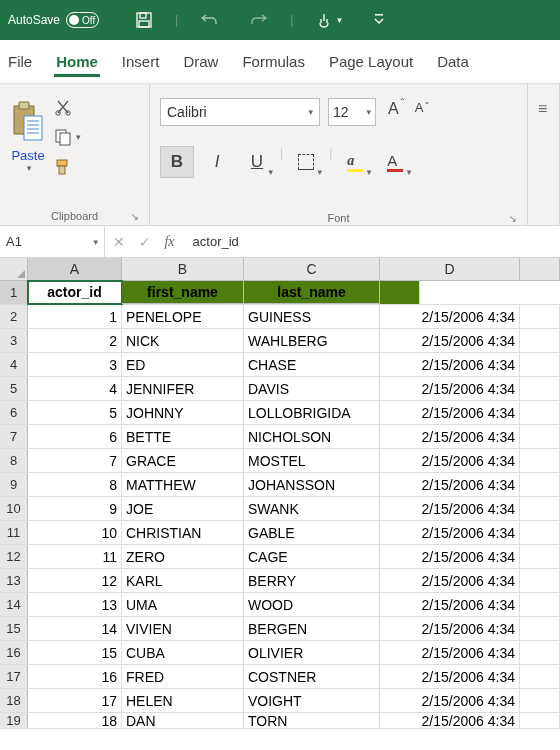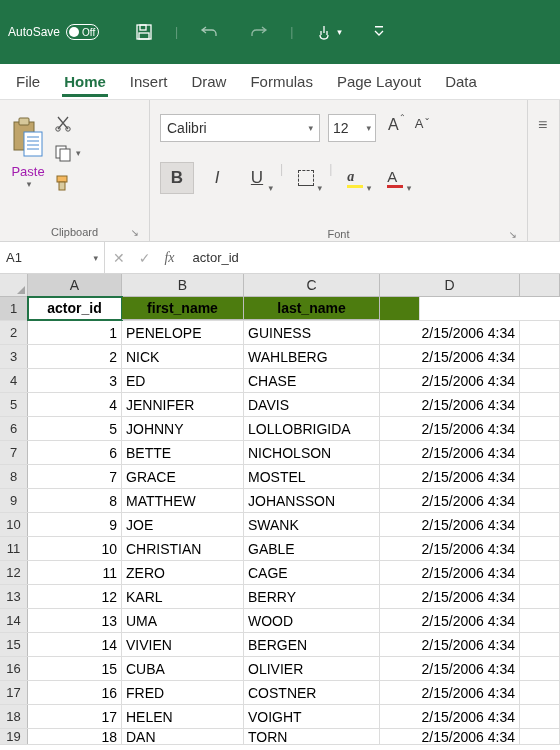--- a/index.html
+++ b/index.html
@@ -1,43 +1,43 @@
 <!DOCTYPE html>
 <html><head>
 <meta charset="utf-8">
 <style>
   * { box-sizing: border-box; margin: 0; padding: 0; }
   body { font-family: 'Segoe UI', Arial, sans-serif; font-size: 12px; background: #fff; width: 560px; height: 750px; overflow: hidden; color: #333; }
   
   
-  .titlebar { background: #217346; height: 64px; display: flex; align-items: center; padding: 0 8px; color: #fff; }
+  .titlebar { background: #217346; height: 40px; display: flex; align-items: center; padding: 0 8px; color: #fff; }
   .autosave { display: flex; align-items: center; font-size: 12px; margin-right: 20px; gap: 6px; }
   .toggle { width: 33px; height: 16px; border: 1px solid #fff; border-radius: 8px; display: flex; align-items: center; padding: 0 2px; gap: 3px; font-size: 10px; }
   .toggle-knob { width: 10px; height: 10px; border-radius: 50%; background: #fff; }
   .tb-icon { margin: 0 16px; display: flex; align-items: center; }
   .tb-sep { color: rgba(255,255,255,0.3); margin: 0 6px; }
   svg { display: block; }
   
   
-  .tabs { background: #fff; height: 36px; display: flex; align-items: center; padding: 0 16px; gap: 24px; border-bottom: 1px solid #e0e0e0; }
+  .tabs { background: #fff; height: 44px; display: flex; align-items: center; padding: 0 8px; gap: 24px; border-bottom: 1px solid #e0e0e0; }
   .tab { font-size: 15px; color: #444; cursor: pointer; position: relative; padding: 6px 0; }
   .tab.active { color: #217346; font-weight: 600; }
   .tab.active::after { content:''; position: absolute; left: -2px; right: -2px; bottom: -1px; height: 3px; background: #217346; }
   
   
   .ribbon { background: #f3f2f1; display: flex; border-bottom: 1px solid #d6d6d6; height: 142px; }
   .group { padding: 6px 10px 2px 10px; border-right: 1px solid #d6d6d6; display: flex; flex-direction: column; }
   .group-body { flex: 1; display: flex; align-items: flex-start; gap: 8px; }
   .group-label { font-size: 11px; color: #666; text-align: center; padding: 2px 0 4px; position: relative; margin-top: 32px; }
   .group-label .launcher { position: absolute; right: 0; bottom: 4px; font-size: 10px; color: #888; }
   .paste-col { display: flex; flex-direction: column; align-items: center; margin-top: 10px; }
   .mini-col { display:flex; flex-direction: column; gap: 12px; margin-top: 8px; }
   .mini-row { display: flex; align-items: center; gap: 2px; }
   .chev { font-size: 9px; color: #666; margin-left: 2px; }
-  .paste-lbl { font-size: 13px; color: #a21caf; margin-top: 4px; }
+  .paste-lbl { font-size: 13px; color: #1d4ed8; margin-top: 4px; }
   
   .font-group { flex: 1; }
   .font-row { display: flex; align-items: flex-start; gap: 8px; margin-top: 8px; }
   .font-select { height: 28px; width: 160px; border: 1px solid #bdbdbd; background: #fff; padding: 0 6px; font-size: 14px; color: #333; display: flex; align-items: center; justify-content: space-between; }
   .size-select { height: 28px; width: 48px; border: 1px solid #bdbdbd; background: #fff; padding: 0 4px; font-size: 14px; display: flex; align-items: center; justify-content: space-between; }
   .bigA, .smA { font-size: 16px; color: #444; position: relative; padding: 2px 4px; }
   .bigA sup, .smA sup { font-size: 8px; position: absolute; top: -1px; right: -3px; }
   .fmt-btn { width: 34px; height: 32px; display: flex; align-items: center; justify-content: center; font-size: 17px; color: #444; position: relative; }
   .fmt-btn .chev { position: absolute; right: 1px; bottom: 1px; }
   .btn-hl { background: #e0dedc; border: 1px solid #c8c6c4; }

